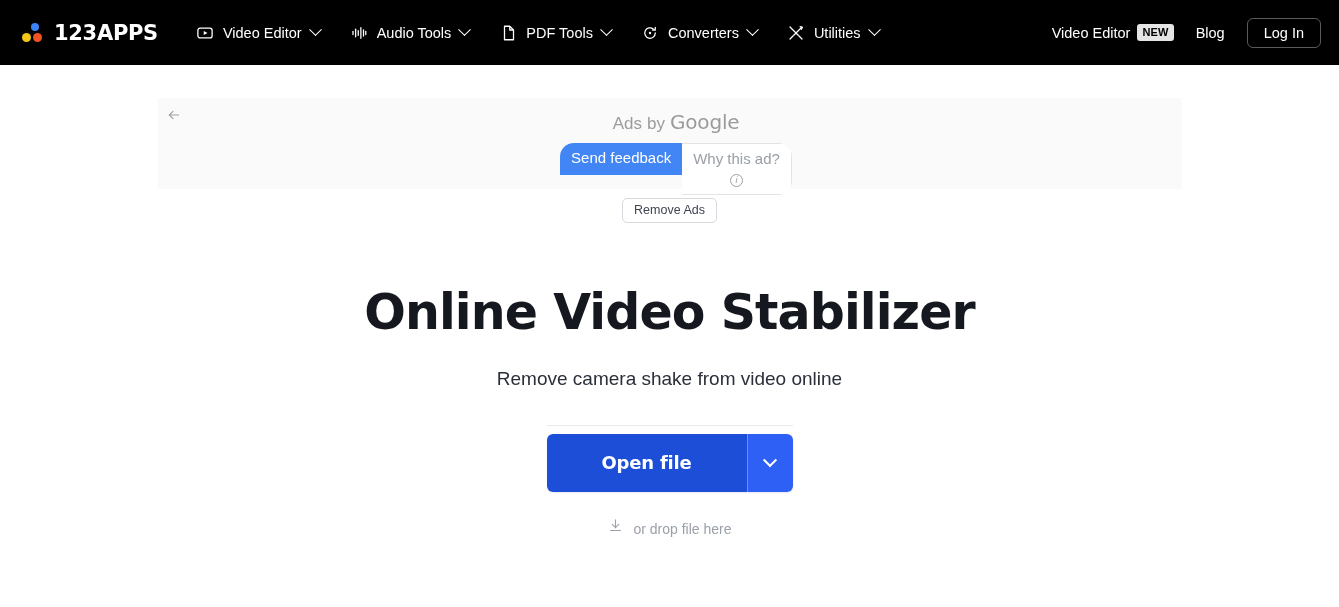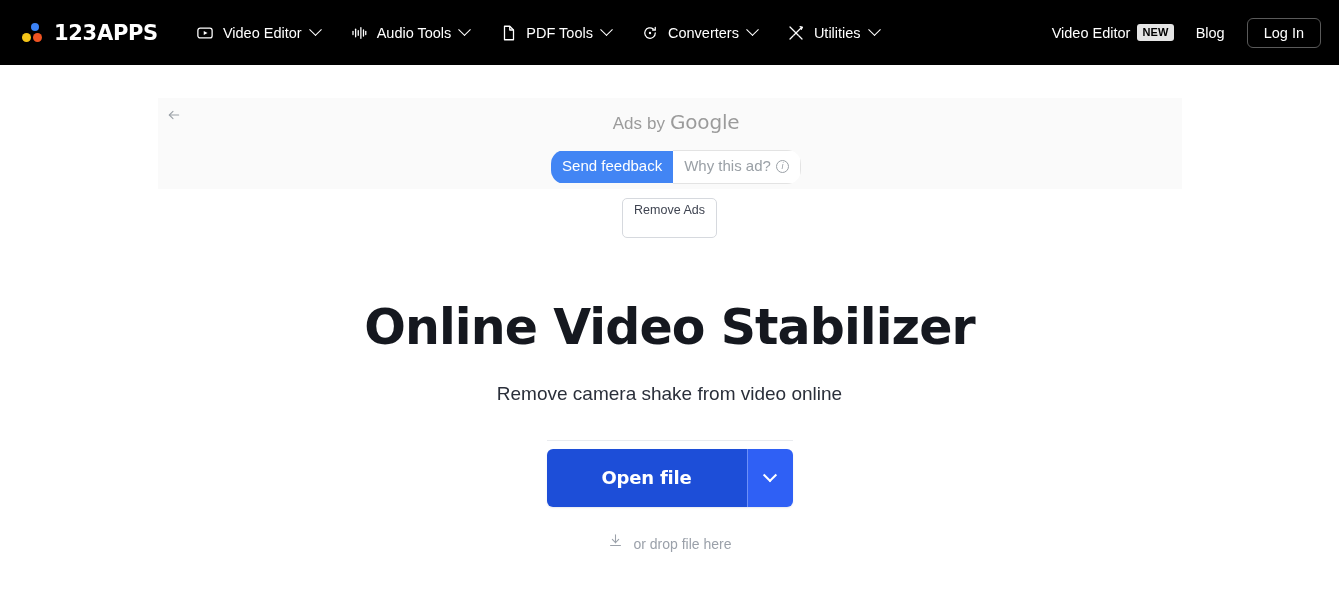--- a/index.html
+++ b/index.html
@@ -162,23 +162,23 @@
     letter-spacing: 0.1px;
     line-height: 1;
   }
   .ads-by .g {
     font-size: 20px;
     color: #9b9b9b;
     font-family: "DejaVu Sans", sans-serif;
     letter-spacing: -0.2px;
   }
   .ad-btns {
-    margin-top: 18px;
+    margin-top: 11px;
     display: inline-flex;
-    align-items: center;
+    align-items: flex-start;
     border-radius: 14px;
     overflow: hidden;
   }
   .btn-feedback {
     background: #4285f4;
     color: #ffffff;
     font-size: 15px;
     padding: 6px 11px 7px 11px;
     border: none;
     cursor: pointer;
@@ -191,20 +191,21 @@
     font-size: 15px;
     padding: 6px 11px 7px 11px;
     border: 1px solid #e3e3e3;
     border-left: none;
     cursor: pointer;
     display: inline-flex;
     align-items: center;
     gap: 5px;
     font-family: "Liberation Sans", sans-serif;
     line-height: 1.25;
+    flex-direction: column;
   }
   .info-circ {
     display: inline-block;
     width: 13px; height: 13px;
     border: 1px solid #9aa0a6;
     border-radius: 50%;
     position: relative;
     flex: 0 0 13px;
   }
   .info-circ::after {
@@ -221,21 +222,21 @@
   .remove-ads-wrap {
     text-align: center;
     margin-top: 9px;
   }
   .remove-ads {
     display: inline-block;
     font-size: 12.5px;
     color: #3f4451;
     border: 1px solid #d6d9de;
     border-radius: 5px;
-    padding: 4px 11px 20px 11px;
+    padding: 4px 11px 5px 11px;
     background: #ffffff;
     cursor: pointer;
     font-family: "Liberation Sans", sans-serif;
   }
 
   
   .hero {
     text-align: center;
     margin-top: 63px;
   }

